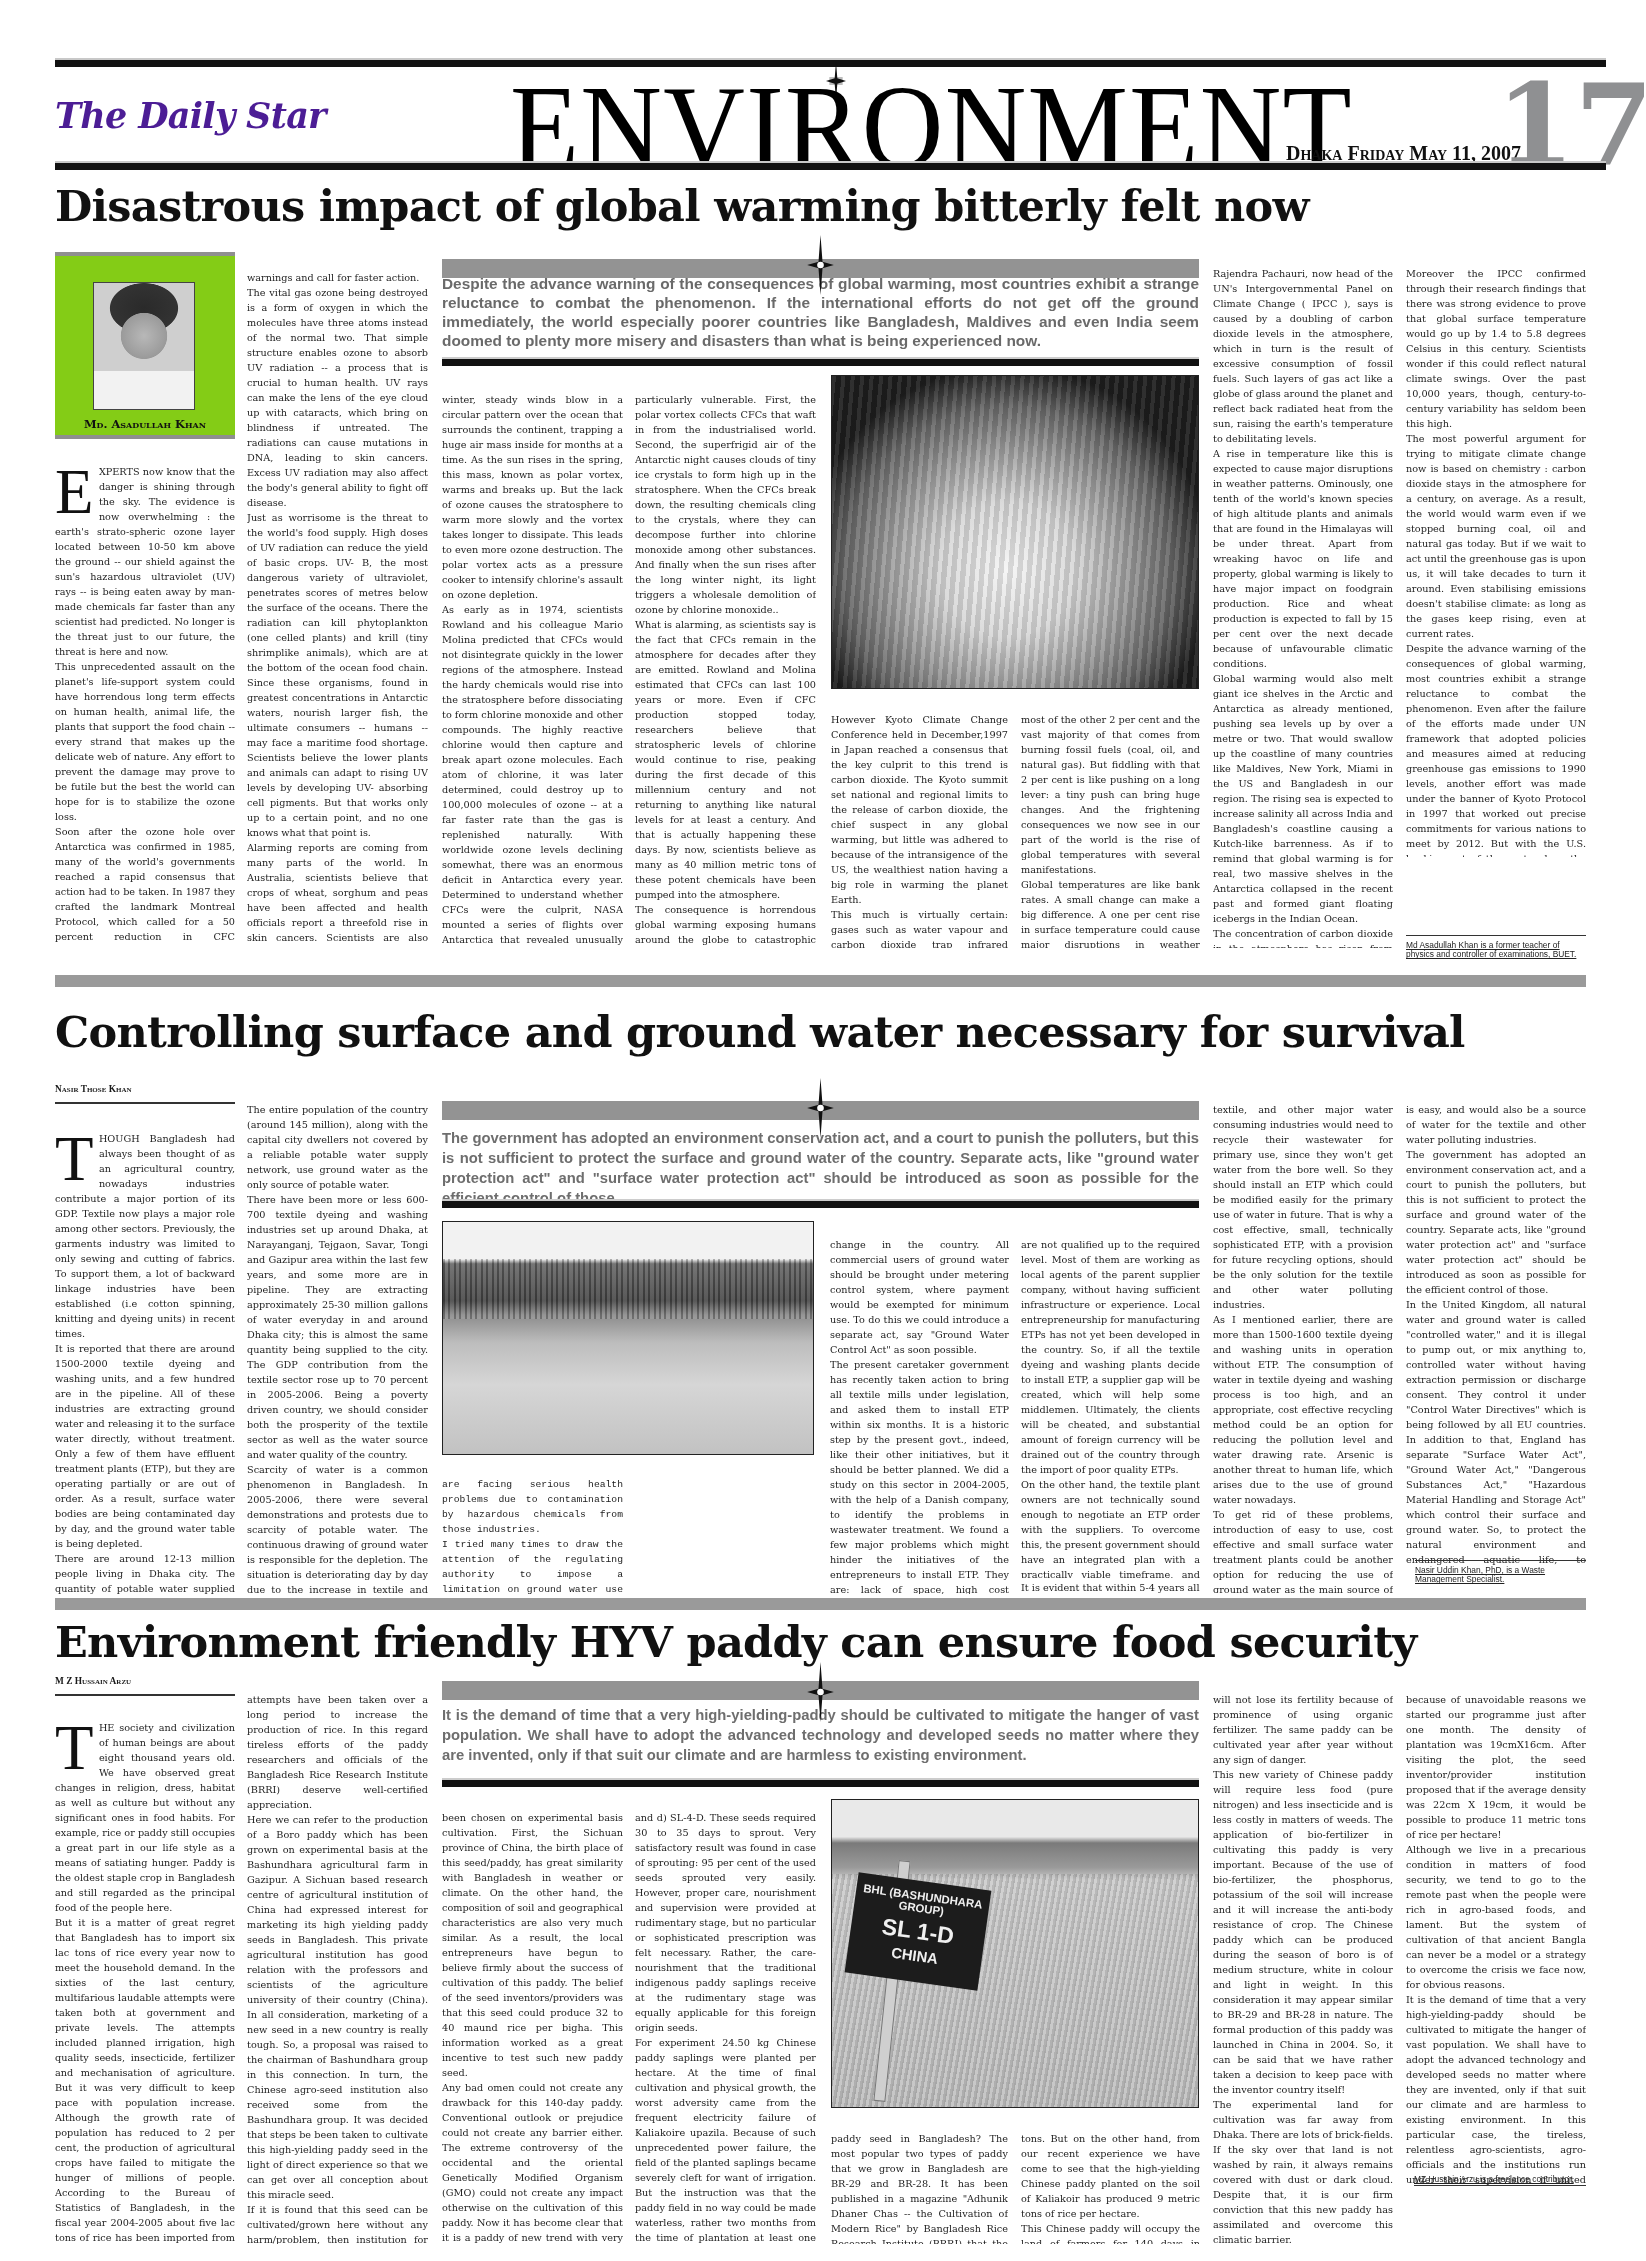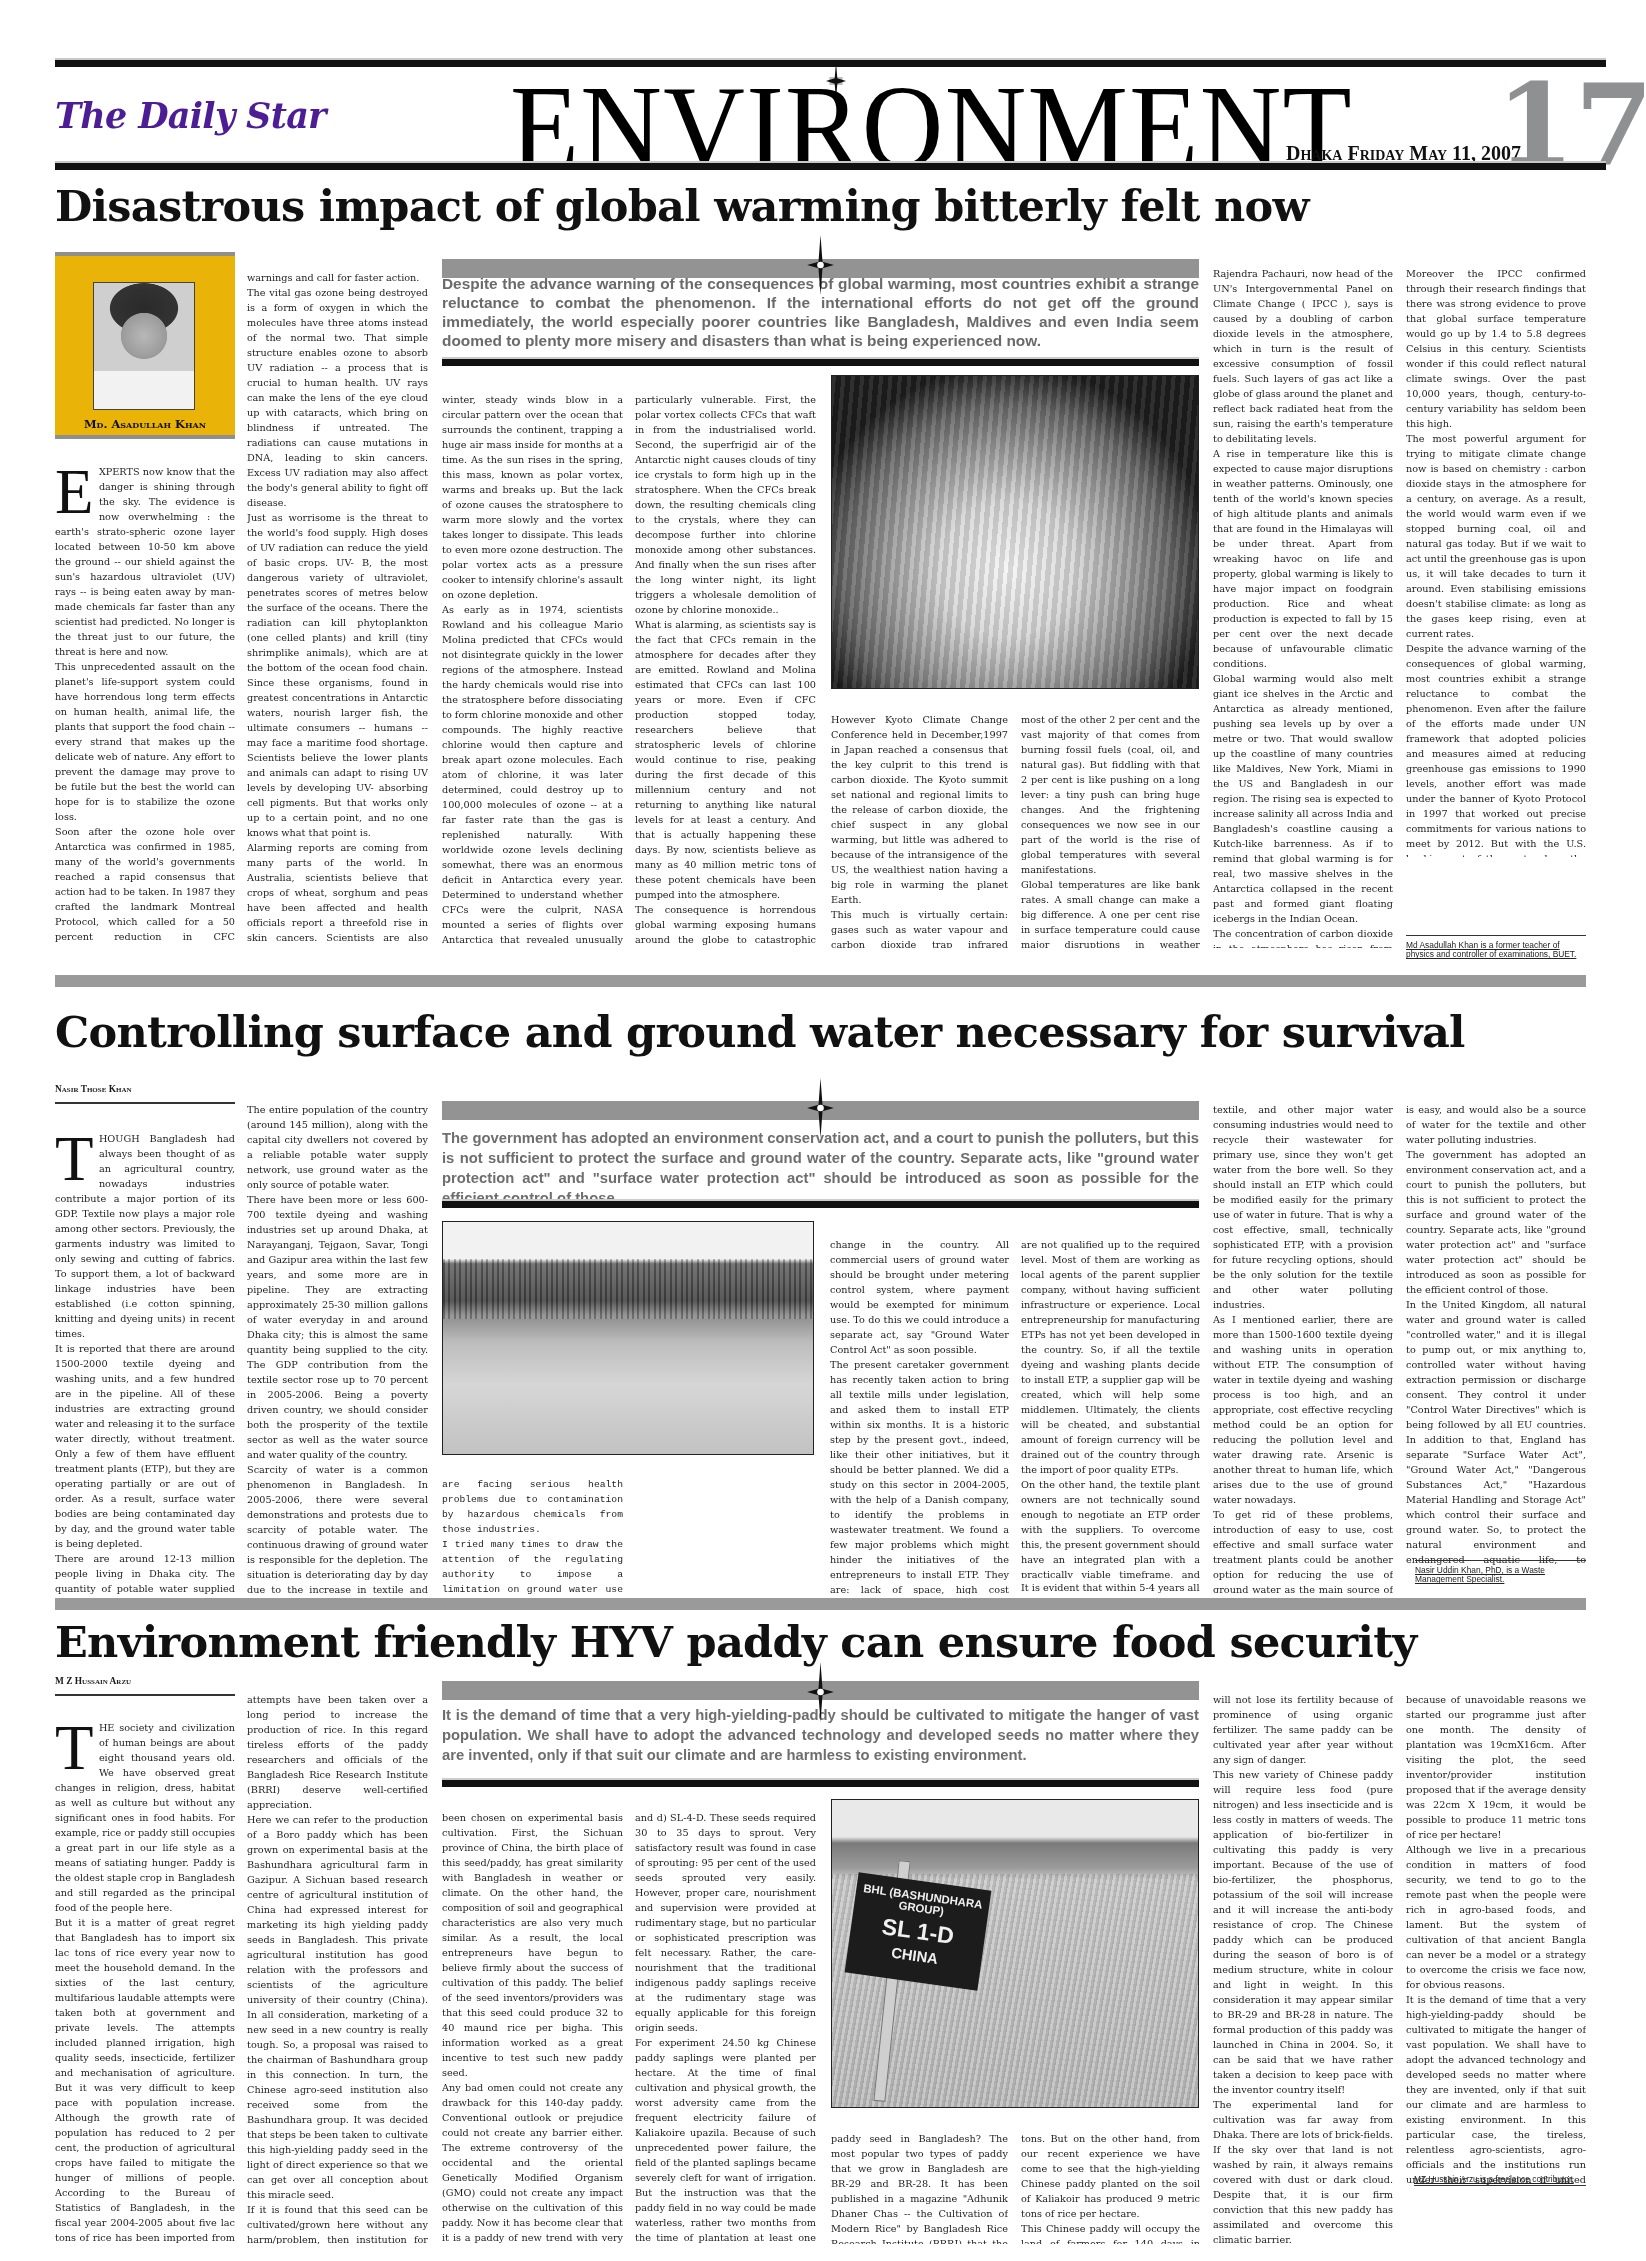--- a/index.html
+++ b/index.html
@@ -20,21 +20,21 @@
 
   .col { position: absolute; font-family: "DejaVu Serif", serif; font-size: 9.7px; line-height: 15px; text-align: justify; color: #1c1c1c; overflow: hidden; margin-top: 16px; }
   .dropcap { float: left; font-family: "Liberation Serif", serif; font-size: 63px; line-height: 51px; margin: 2.7px 5.4px 0 0; color: #111; }
 
   .blurb-box { position: absolute; }
   .blurb-bar-top { position: absolute; left: 0; right: 0; top: 0; height: 19px; background: #939393; }
   .blurb-bar-bottom { position: absolute; left: 0; right: 0; bottom: 0; height: 9.4px; background: #111; border-top: 2px solid #ccc; }
   .blurb-text { position: absolute; left: 0; right: 0; font-family: "Liberation Sans", sans-serif; font-weight: bold; font-size: 16px; line-height: 28px; color: #6e6e6e; text-align: justify; }
   .star { position: absolute; width: 27px; height: 60px; }
 
-  .author-box { position: absolute; left: 55px; top: 252px; width: 180px; height: 187px; background: #eab308; border-top: 4px solid #8f8f8f; border-bottom: 4px solid #8f8f8f; }
+  .author-box { position: absolute; left: 55px; top: 252px; width: 180px; height: 187px; background: #84cc16; border-top: 4px solid #8f8f8f; border-bottom: 4px solid #8f8f8f; }
   .author-photo { position: absolute; left: 38px; top: 25.5px; width: 102px; height: 128px; border: 0.7px solid #444;
     background: radial-gradient(ellipse 38% 30% at 50% 42%, #b8b8b8 0%, #9a9a9a 60%, transparent 62%),
                 radial-gradient(ellipse 48% 28% at 50% 20%, #2a2a2a 0%, #333 70%, transparent 72%),
                 linear-gradient(to bottom, #cfcfcf 0%, #cfcfcf 70%, #f2f2f2 70%, #f2f2f2 100%); }
   .author-name { position: absolute; left: 0; right: 0; top: 161px; text-align: center; font-family: "DejaVu Serif", serif; font-weight: bold; font-size: 11.4px; font-variant: small-caps; color: #111; }
 
   .byline { position: absolute; left: 55px; width: 180px; font-family: "Liberation Serif", serif; font-weight: bold; font-size: 9.4px; font-variant: small-caps; padding-bottom: 8px; border-bottom: 2px solid #333; }
 
   .photo { position: absolute; border: 1.3px solid #222; overflow: hidden; }
   .photo-earth { background:

